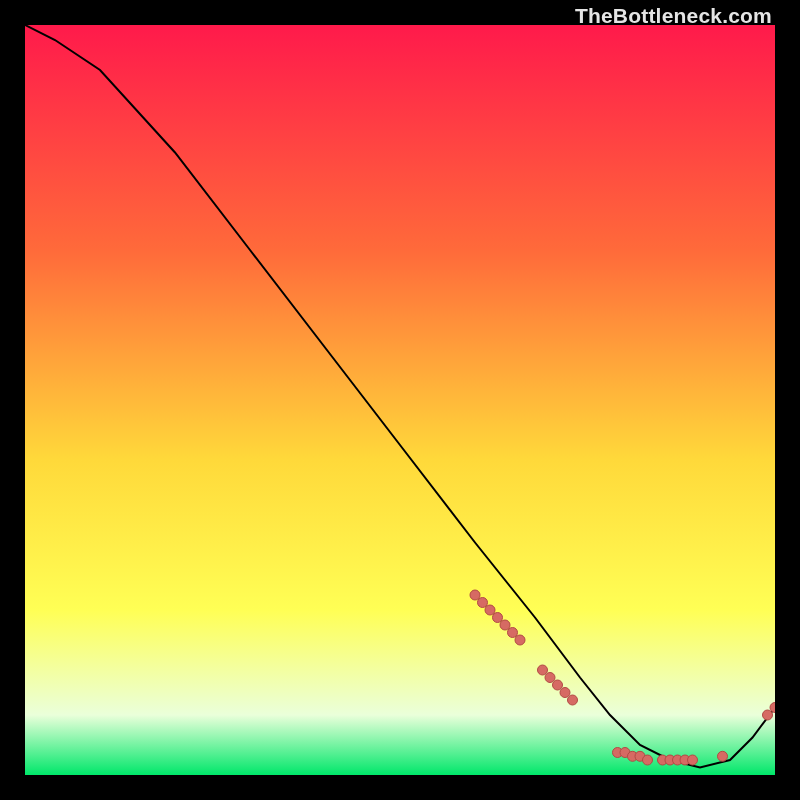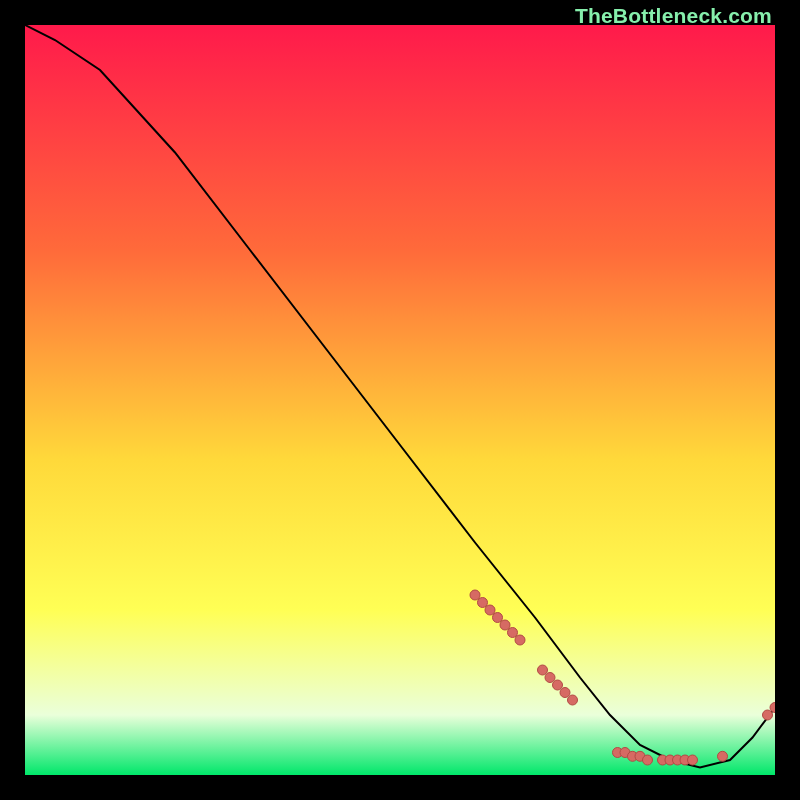--- a/index.html
+++ b/index.html
@@ -23,21 +23,21 @@
     top: 25px;
     width: 750px;
     height: 750px;
     
     background: transparent;
   }
   .watermark {
     position: absolute;
     top: 4px;
     right: 28px;
-    color: #86efac;
+    color: #e5e5e5;
     font-size: 21px;
     font-weight: 600;
     letter-spacing: 0.2px;
     user-select: none;
     pointer-events: none;
   }
 </style>
 </head>
 <body>
 

